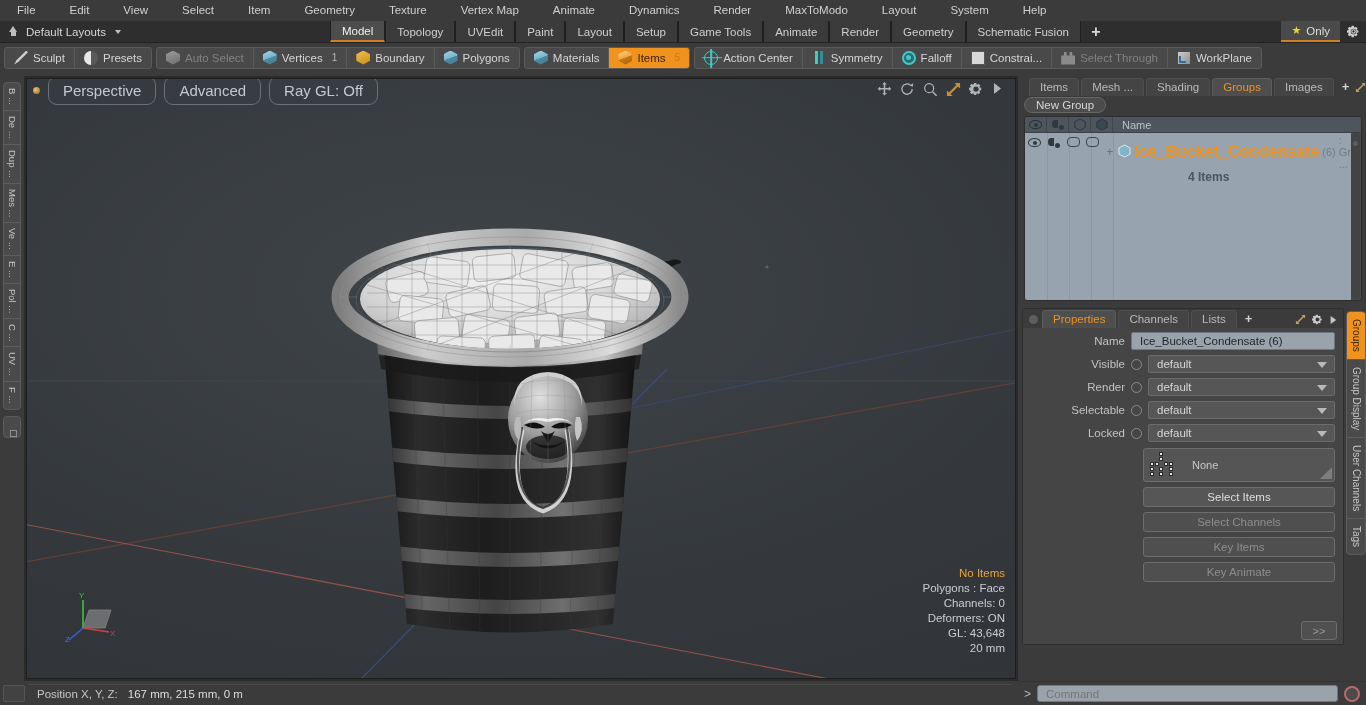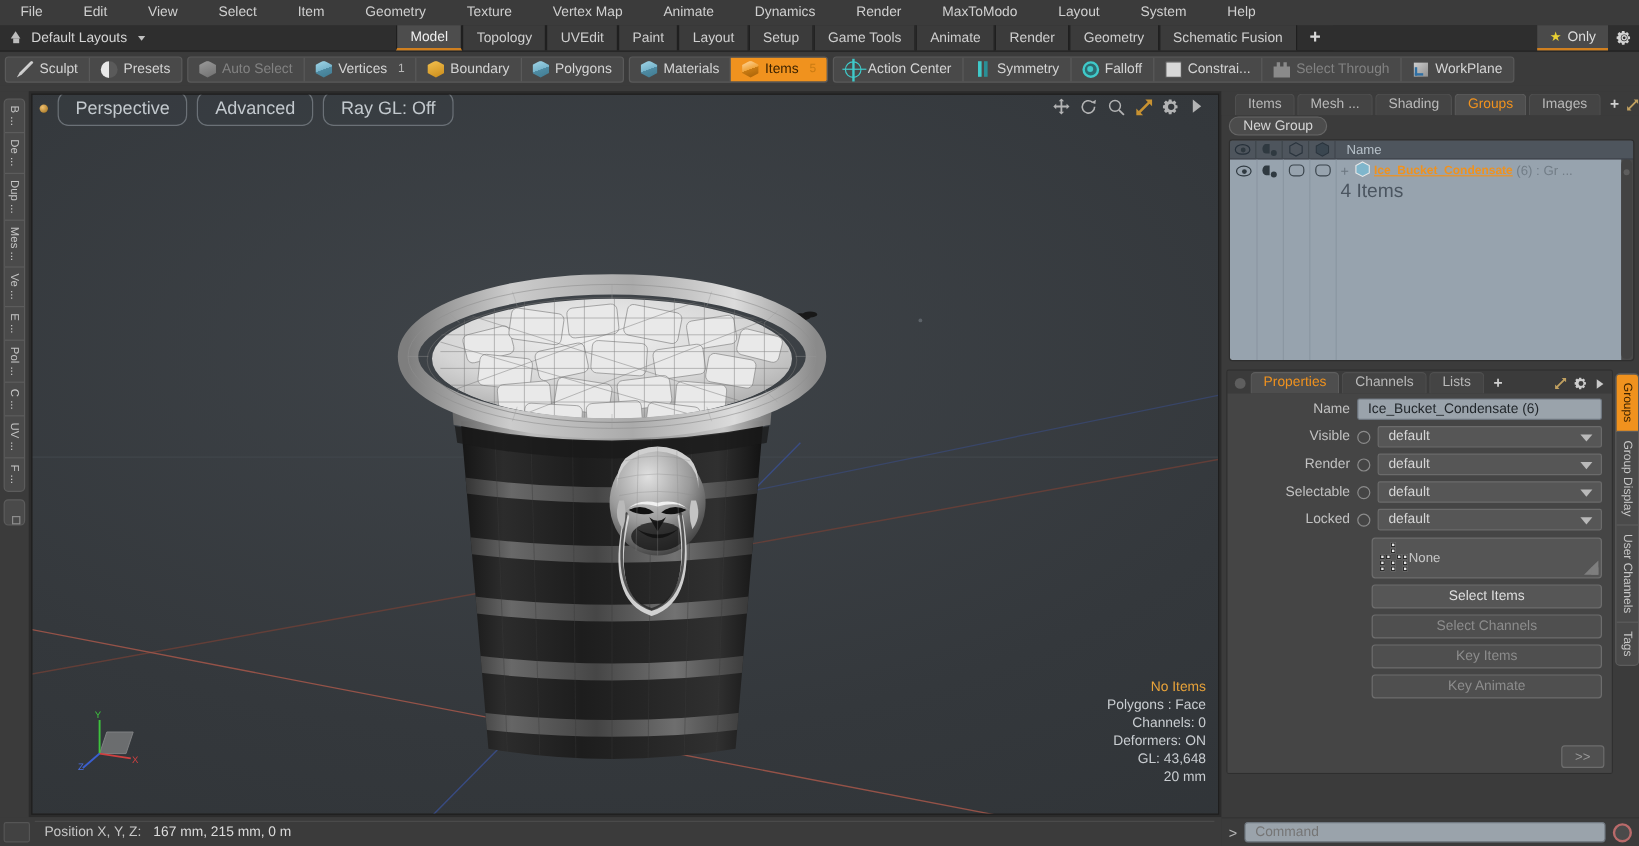--- a/index.html
+++ b/index.html
@@ -242,23 +242,23 @@
   .gl-hcell { width: 22px; display:flex; align-items:center; justify-content:center;
     border-right: 1px solid #3f464c; height: 100%; }
   .gl-hname { flex: 1; padding-left: 9px; color: #b7c1c9; }
   .gl-body { position: absolute; left:0; right:10px; top:16px; bottom:0; background: #97a3ae; }
   .gl-cols { position:absolute; inset:0; }
   .gl-col-line { position:absolute; top:0; bottom:0; width:1px; background:#8b97a2; }
   .gl-row { position: relative; display: flex; height: 32px; align-items: flex-start; }
   .gl-cell { width: 22px; display:flex; align-items:center; justify-content:center; height:16px; padding-top:2px; }
   .gl-name { flex:1; padding-left: 4px; padding-top: 1px; font-size: 11.5px; }
   .gl-plus { color:#6b7680; font-size: 12px; margin-right:2px; }
-  .gl-title { color: #f0921e; font-weight: bold; font-size: 10px; text-decoration: underline; }
+  .gl-title { color: #f0921e; font-weight: bold; font-size: 16px; }
   .gl-meta { color: #727d87; font-size: 11px; }
-  .gl-sub { color:#4b5560; font-size: 16px; padding-right: 40px; }
+  .gl-sub { color:#4b5560; font-size: 12px; text-align:center; padding-right: 40px; font-weight: bold; }
   .gl-scroll {
     position:absolute; right:1px; top:16px; bottom:1px; width:9px; background:#434343;
     border-radius: 4px;
   }
   .gl-scroll::after { content:""; position:absolute; left:2px; top:8px; width:5px; height:5px;
     border-radius:50%; background:#5d5d5d; }
   .eye { width:13px; height:9px; border-radius:50% 50% 45% 45%; border:1.3px solid #2f3940; position:relative; }
   .eye::after { content:""; position:absolute; left:4px; top:2px; width:4px; height:4px;
     border-radius:50%; background:#2f3940; }
   .rendicon { width:12px; height:11px; position:relative; }
@@ -297,21 +297,21 @@
     border-left:5px solid transparent;border-right:5px solid transparent;border-top:6px solid #b9b9b9;
   }
   .pp-radio { width:11px; height:11px; border-radius:50%; border:1.4px solid #8b8b8b; flex:0 0 11px; }
   .pp-btn {
     height:20px; background:#565656; border:1px solid #6d6d6d; border-radius:3px;
     display:flex; align-items:center; justify-content:center; font-size:11.5px; color:#dedede;
   }
   .pp-btn.dis { color:#8d8d8d; background:#4f4f4f; }
   .pp-selbox {
     height:34px; background:#555; border:1px solid #6d6d6d; border-radius:3px;
-    display:flex; align-items:center; padding-left:6px; gap:0; position:relative;
+    display:flex; align-items:center; padding-left:6px; gap:18px; position:relative;
   }
   .pp-selbox::after { content:""; position:absolute; right:2px; bottom:2px;
     border-left:6px solid transparent; border-top:6px solid transparent;
     border-right:6px solid #7e7e7e; border-bottom:6px solid #7e7e7e; }
   .dotgrid { width:24px; height:26px; position:relative; }
   .dotgrid i { position:absolute; width:4px; height:4px; background:#e6e6e6; border:0.5px solid #2a2a2a; }
   .pp-more {
     position:absolute; right:6px; bottom:4px; width:36px; height:19px;
     border:1px solid #6d6d6d; border-radius:3px; background:#505050;
     display:flex; align-items:center; justify-content:center; color:#9a9a9a; font-size:11px;

